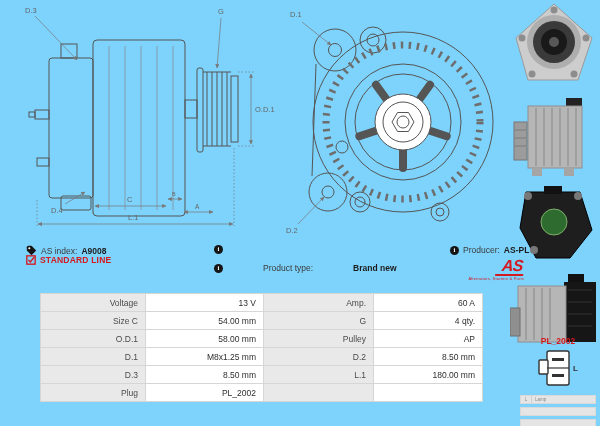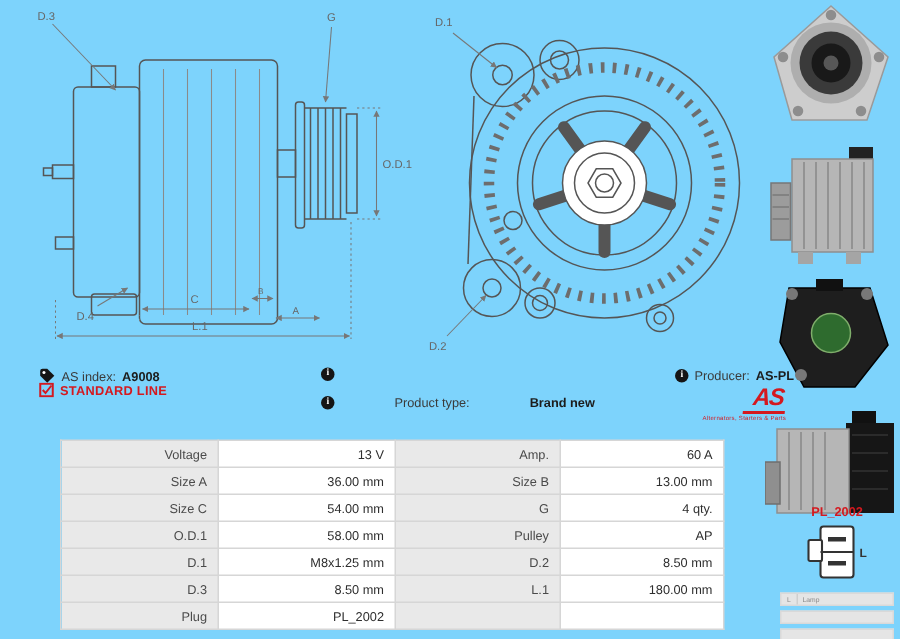--- a/index.html
+++ b/index.html
@@ -258,26 +258,20 @@
         <col style="width:109px">
       </colgroup>
     <tbody>
       <tr>
         <td class="lbl">Voltage</td>
         <td class="val">13 V</td>
         <td class="lbl">Amp.</td>
         <td class="val">60 A</td>
       </tr>
       <tr>
-        <td class="lbl">Size A</td>
-        <td class="val">36.00 mm</td>
-        <td class="lbl">Size B</td>
-        <td class="val">13.00 mm</td>
-      </tr>
-      <tr>
         <td class="lbl">Size C</td>
         <td class="val">54.00 mm</td>
         <td class="lbl">G</td>
         <td class="val">4 qty.</td>
       </tr>
       <tr>
         <td class="lbl">O.D.1</td>
         <td class="val">58.00 mm</td>
         <td class="lbl">Pulley</td>
         <td class="val">AP</td>

